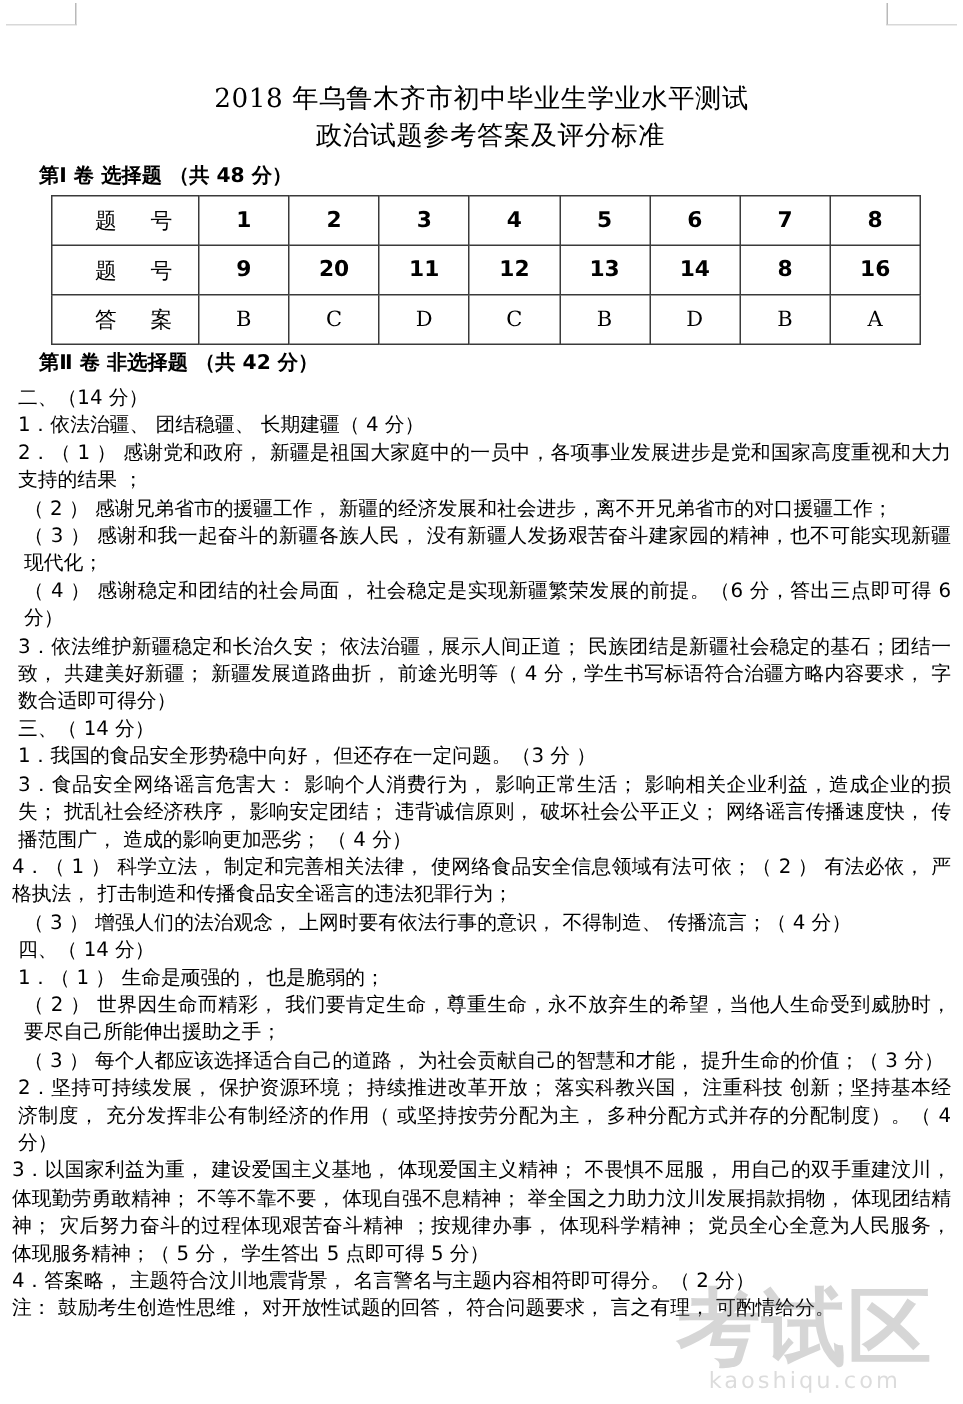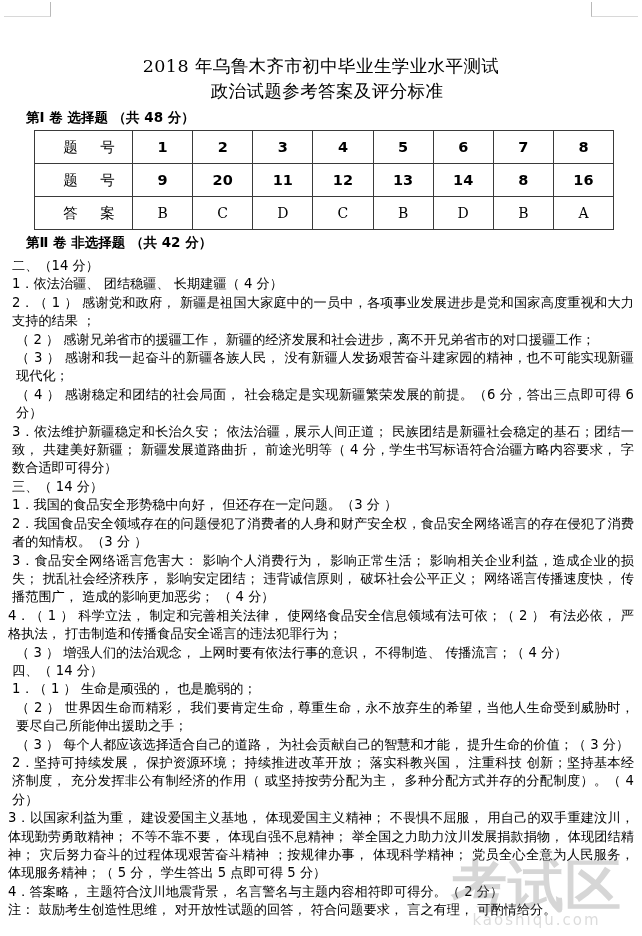--- a/index.html
+++ b/index.html
@@ -179,21 +179,20 @@
   <div class="body-block">
     <p class="para sec">二、（14 分）</p>
     <p class="para sec">1．依法治疆、 团结稳疆、 长期建疆（ 4 分）</p>
     <p class="para sec">2．（ 1 ） 感谢党和政府， 新疆是祖国大家庭中的一员中，各项事业发展进步是党和国家高度重视和大力支持的结果 ；</p>
     <p class="para indent">（ 2 ） 感谢兄弟省市的援疆工作， 新疆的经济发展和社会进步，离不开兄弟省市的对口援疆工作；</p>
     <p class="para indent">（ 3 ） 感谢和我一起奋斗的新疆各族人民， 没有新疆人发扬艰苦奋斗建家园的精神，也不可能实现新疆现代化；</p>
     <p class="para indent">（ 4 ） 感谢稳定和团结的社会局面， 社会稳定是实现新疆繁荣发展的前提。（6 分，答出三点即可得 6 分）</p>
     <p class="para sec">3．依法维护新疆稳定和长治久安； 依法治疆，展示人间正道； 民族团结是新疆社会稳定的基石；团结一致， 共建美好新疆； 新疆发展道路曲折， 前途光明等（ 4 分，学生书写标语符合治疆方略内容要求， 字数合适即可得分）</p>
     <p class="para sec">三、（ 14 分）</p>
     <p class="para sec">1．我国的食品安全形势稳中向好， 但还存在一定问题。（3 分 ）</p>
-    <p class="para sec">2．我国食品安全领域存在的问题侵犯了消费者的人身和财产安全权，食品安全网络谣言的存在侵犯了消费者的知情权。（3 分 ）</p>
     <p class="para sec">3．食品安全网络谣言危害大： 影响个人消费行为， 影响正常生活； 影响相关企业利益，造成企业的损失； 扰乱社会经济秩序， 影响安定团结； 违背诚信原则， 破坏社会公平正义； 网络谣言传播速度快， 传播范围广， 造成的影响更加恶劣； （ 4 分）</p>
     <p class="para">4．（ 1 ） 科学立法， 制定和完善相关法律， 使网络食品安全信息领域有法可依；（ 2 ） 有法必依， 严格执法， 打击制造和传播食品安全谣言的违法犯罪行为；</p>
     <p class="para indent">（ 3 ） 增强人们的法治观念， 上网时要有依法行事的意识， 不得制造、 传播流言；（ 4 分）</p>
     <p class="para sec">四、（ 14 分）</p>
     <p class="para sec">1．（ 1 ） 生命是顽强的， 也是脆弱的；</p>
     <p class="para indent">（ 2 ） 世界因生命而精彩， 我们要肯定生命，尊重生命，永不放弃生的希望，当他人生命受到威胁时， 要尽自己所能伸出援助之手；</p>
     <p class="para indent">（ 3 ） 每个人都应该选择适合自己的道路， 为社会贡献自己的智慧和才能， 提升生命的价值；（ 3 分）</p>
     <p class="para sec">2．坚持可持续发展， 保护资源环境； 持续推进改革开放； 落实科教兴国， 注重科技 创新；坚持基本经济制度， 充分发挥非公有制经济的作用（ 或坚持按劳分配为主， 多种分配方式并存的分配制度）。（ 4 分）</p>
     <p class="para">3．以国家利益为重， 建设爱国主义基地， 体现爱国主义精神； 不畏惧不屈服， 用自己的双手重建汶川， 体现勤劳勇敢精神； 不等不靠不要， 体现自强不息精神； 举全国之力助力汶川发展捐款捐物， 体现团结精神； 灾后努力奋斗的过程体现艰苦奋斗精神 ；按规律办事， 体现科学精神； 党员全心全意为人民服务， 体现服务精神；（ 5 分， 学生答出 5 点即可得 5 分）</p>
     <p class="para">4．答案略， 主题符合汶川地震背景， 名言警名与主题内容相符即可得分。（ 2 分）</p>

